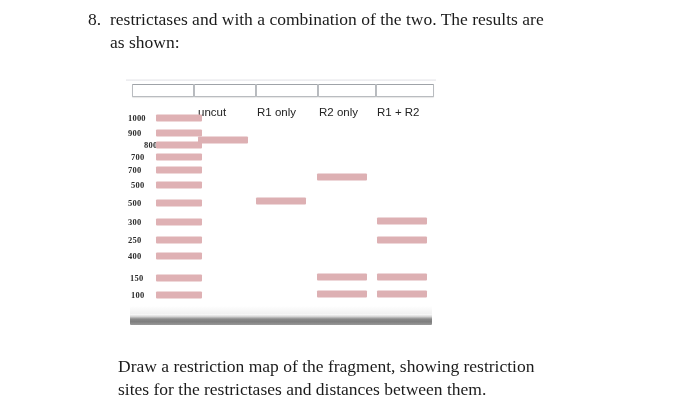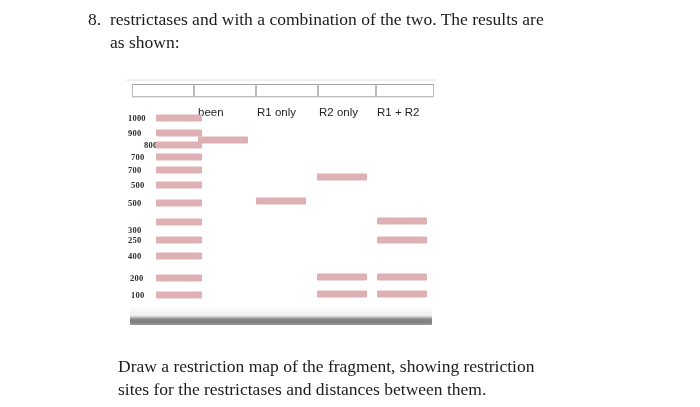--- a/index.html
+++ b/index.html
@@ -155,36 +155,36 @@
     <div class="well" style="left:130px;top:6px;width:62px;">
         <span class="well-inner"></span>
       </div>
     <div class="well" style="left:192px;top:6px;width:58px;">
         <span class="well-inner"></span>
       </div>
     <div class="well" style="left:250px;top:6px;width:58px;">
         <span class="well-inner"></span>
       </div>
 
-    <span class="lane-label" style="left:72px;">been</span>
+    <span class="lane-label" style="left:72px;">uncut</span>
     <span class="lane-label" style="left:131px;">R1 only</span>
     <span class="lane-label" style="left:193px;">R2 only</span>
     <span class="lane-label" style="left:251px;">R1 + R2</span>
 
     <span class="ladder-label" style="top:40px;">1000</span>
     <span class="ladder-label" style="top:55px;">900</span>
     <span class="ladder-label" style="top:67px;margin-left:16px;">800</span>
     <span class="ladder-label" style="top:79px;left:5px;text-align:right;">700</span>
     <span class="ladder-label" style="top:92px;">700</span>
     <span class="ladder-label" style="top:107px;left:5px;">500</span>
     <span class="ladder-label" style="top:125px;">500</span>
-    <span class="ladder-label" style="top:144px;margin-top:8px;">300</span>
+    <span class="ladder-label" style="top:144px;">300</span>
     <span class="ladder-label" style="top:162px;">250</span>
     <span class="ladder-label" style="top:178px;">400</span>
-    <span class="ladder-label" style="top:200px;left:4px;">200</span>
+    <span class="ladder-label" style="top:200px;left:4px;">150</span>
     <span class="ladder-label" style="top:217px;left:5px;">100</span>
 
     <div class="band" style="left:30px;width:46px;top:40px;background:#dfb1b4;"></div>
     <div class="band" style="left:30px;width:46px;top:55px;background:#dfb1b4;"></div>
     <div class="band" style="left:30px;width:46px;top:67px;background:#dfb1b4;"></div>
     <div class="band" style="left:30px;width:46px;top:79px;background:#dfb1b4;"></div>
     <div class="band" style="left:30px;width:46px;top:92px;background:#dfb1b4;"></div>
     <div class="band" style="left:30px;width:46px;top:107px;background:#dfb1b4;"></div>
     <div class="band" style="left:30px;width:46px;top:125px;background:#dfb1b4;"></div>
     <div class="band" style="left:30px;width:46px;top:144px;background:#dfb1b4;"></div>

